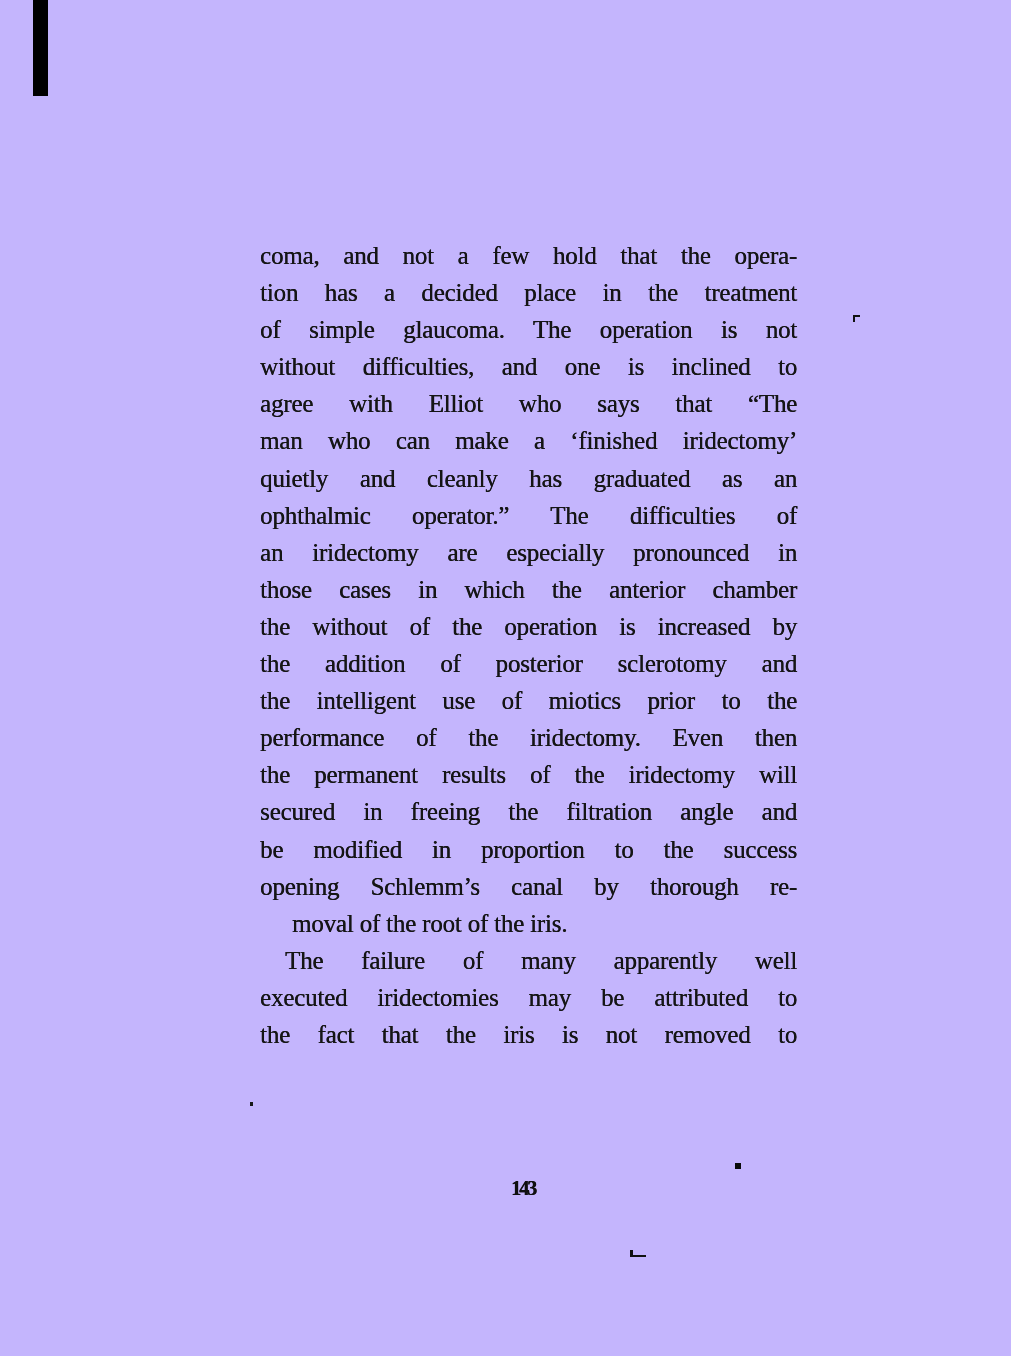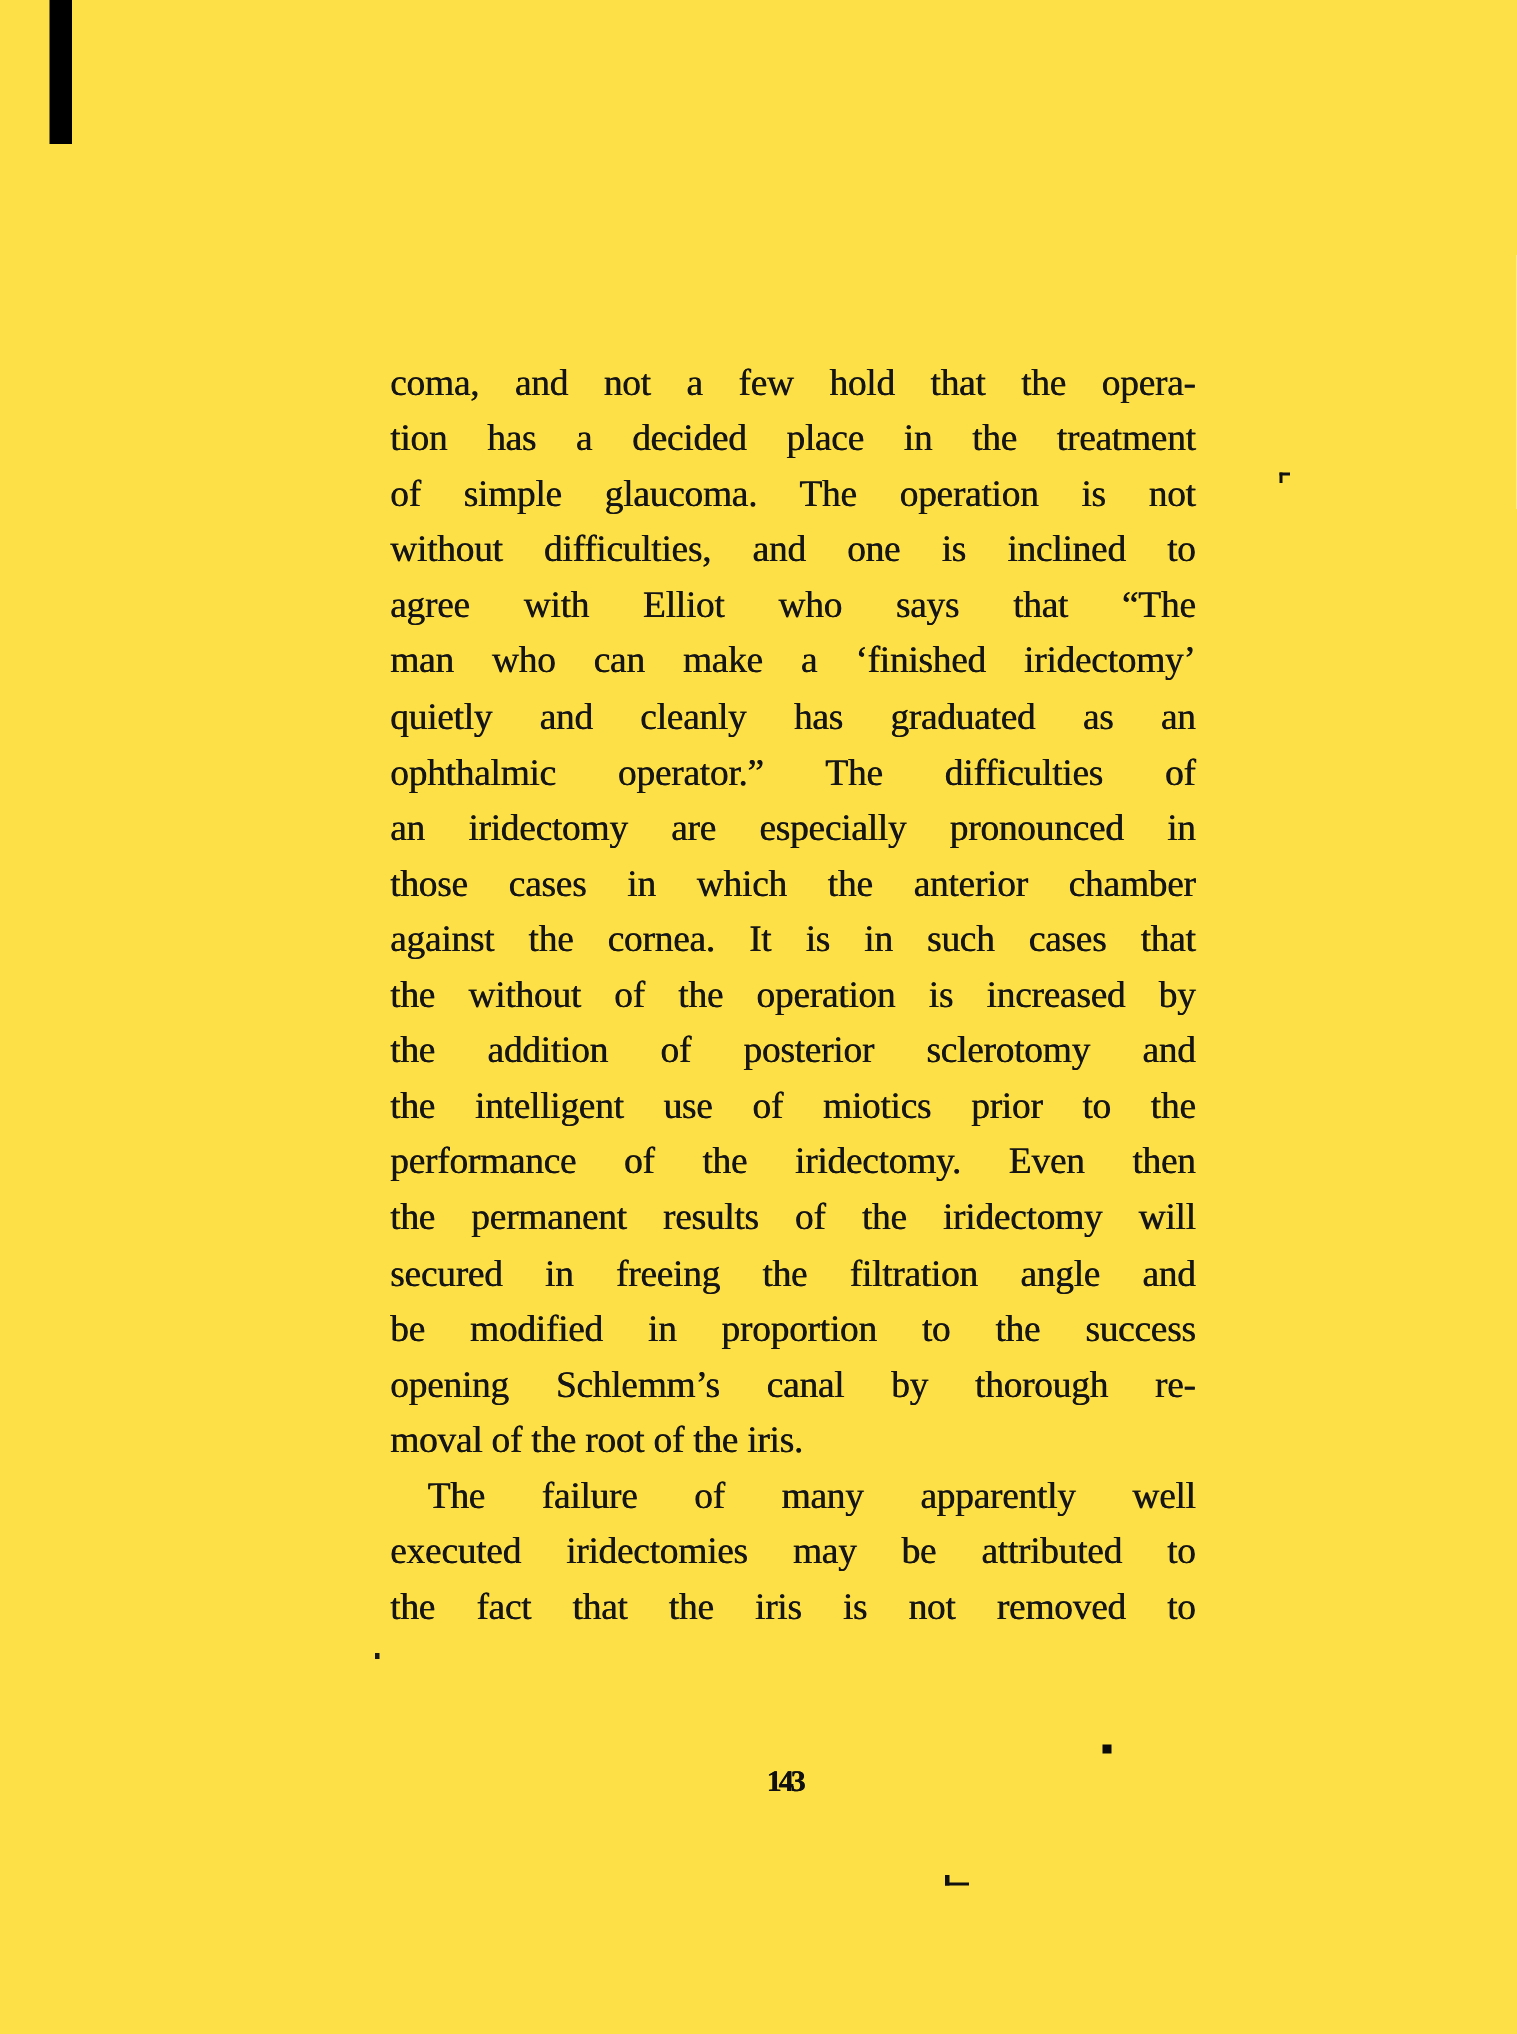--- a/index.html
+++ b/index.html
@@ -13,21 +13,21 @@
     height: 1356px;
     overflow: hidden;
     font-family: "Liberation Serif", "DejaVu Serif", serif;
     color: #151515;
   }
 
   
   .page {
     position: absolute;
     inset: 0;
-    background: #fde047;
+    background: #c4b5fd;
   }
 
   
   .text-block {
     position: absolute;
     left: 260px;
     top: 237px;
     width: 537px;
   }
   .line {
@@ -35,20 +35,21 @@
     line-height: 37.1px;
     font-size: 25px;
     letter-spacing: -0.2px;
     white-space: normal;
     text-align: justify;
     text-align-last: justify;
     text-shadow: 0.35px 0 0 currentColor; 
   }
   .line.no-just {
     text-align-last: left;
+    margin-left: 32px;
   }
   .line.indent {
     text-indent: 25px;
   }
 
   
   .folio {
     position: absolute;
     left: 511px;
     top: 1137px;
@@ -98,21 +99,20 @@
       <div class="line">coma, and not a few hold that the opera-</div>
       <div class="line">tion has a decided place in the treatment</div>
       <div class="line">of simple glaucoma.  The operation is not</div>
       <div class="line">without difficulties, and one is inclined to</div>
       <div class="line">agree with Elliot who says that “The</div>
       <div class="line">man who can make a ‘finished iridectomy’</div>
       <div class="line">quietly and cleanly has graduated as an</div>
       <div class="line">ophthalmic operator.”  The difficulties of</div>
       <div class="line">an iridectomy are especially pronounced in</div>
       <div class="line">those cases in which the anterior chamber</div>
-      <div class="line">against the cornea.  It is in such cases that</div>
       <div class="line">the without of the operation is increased by</div>
       <div class="line">the addition of posterior sclerotomy and</div>
       <div class="line">the intelligent use of miotics prior to the</div>
       <div class="line">performance of the iridectomy.  Even then</div>
       <div class="line">the permanent results of the iridectomy will</div>
       <div class="line">secured in freeing the filtration angle and</div>
       <div class="line">be modified in proportion to the success</div>
       <div class="line">opening Schlemm’s canal by thorough re-</div>
       <div class="line no-just">moval of the root of the iris.</div>
       <div class="line indent">The failure of many apparently well</div>

